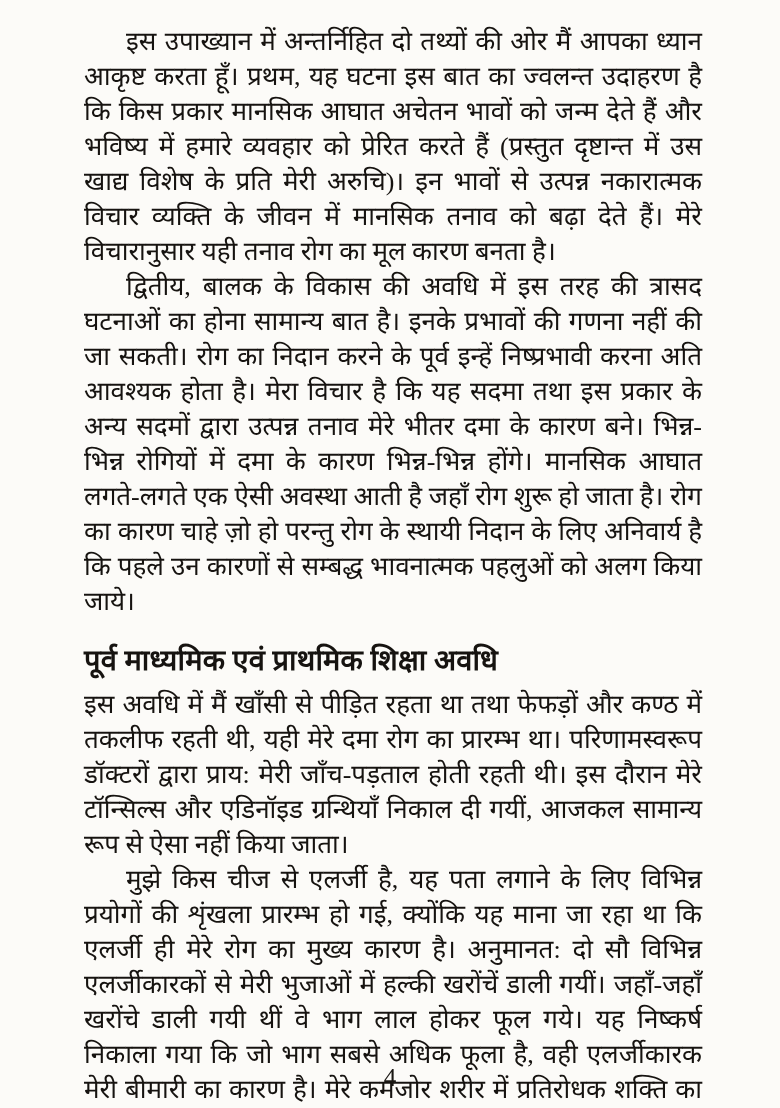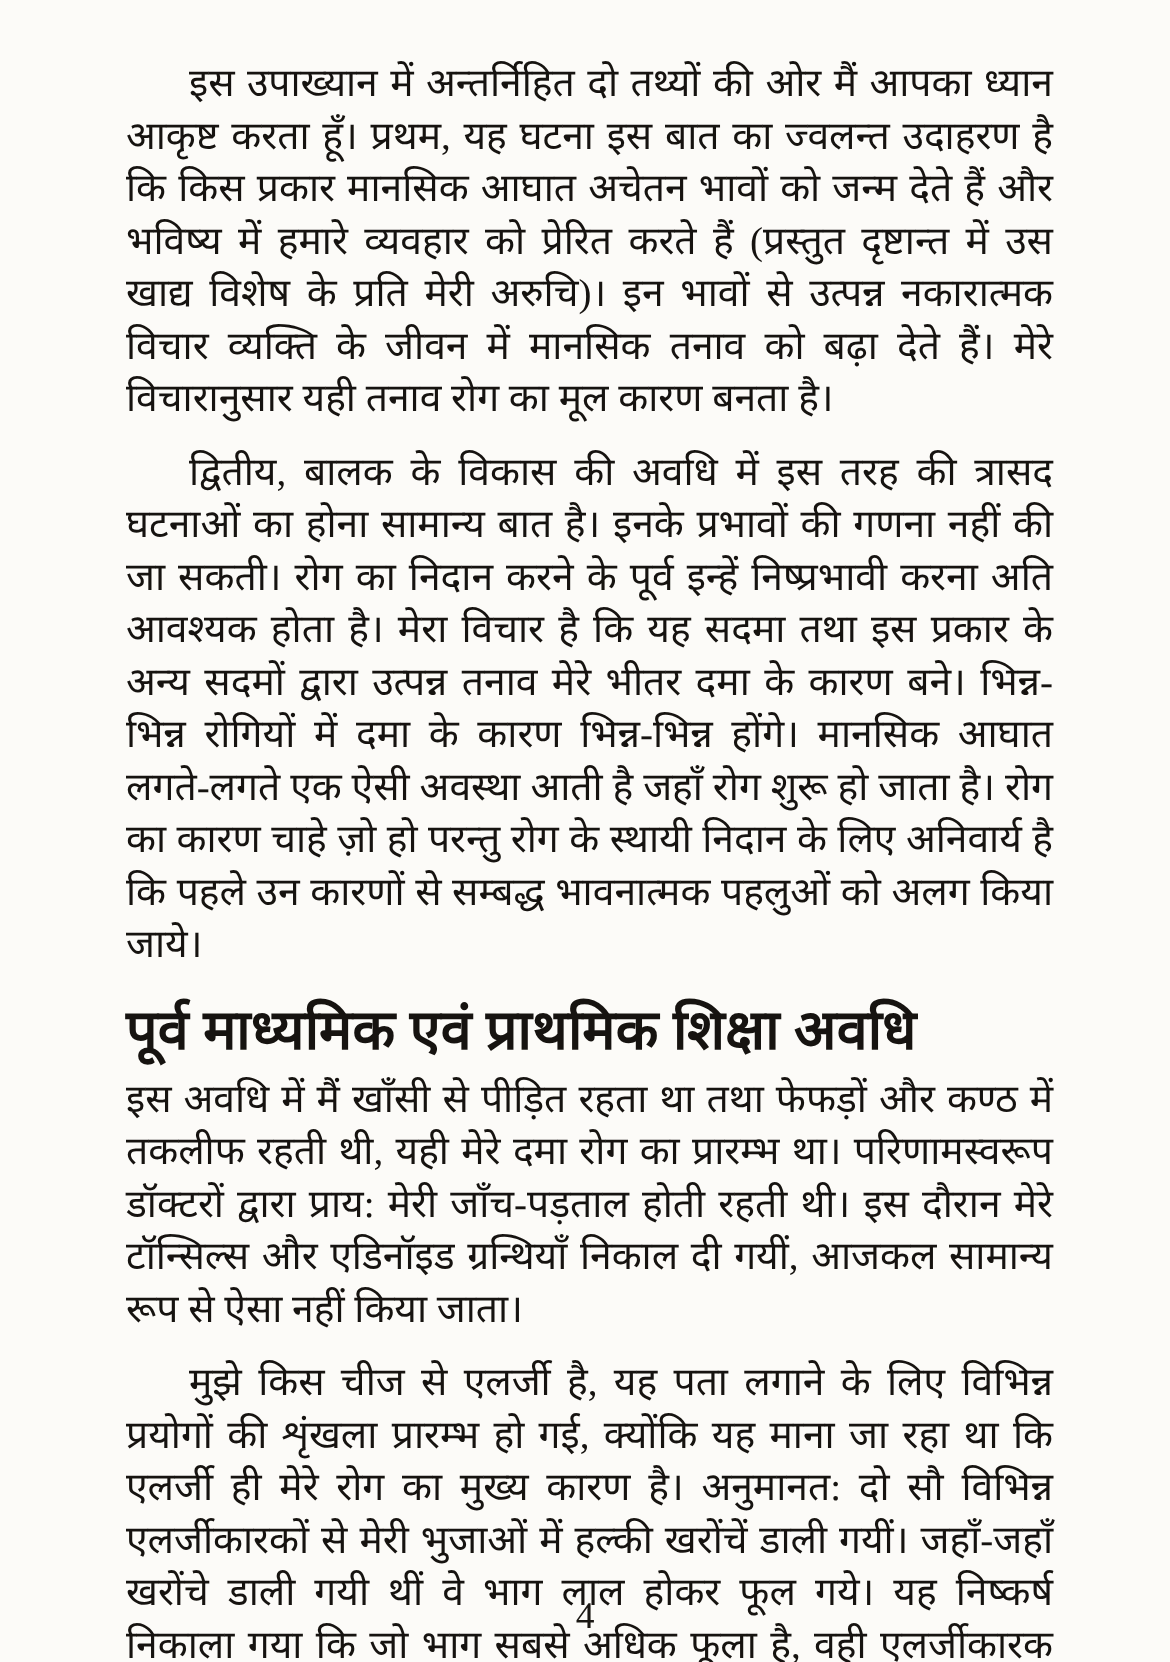--- a/index.html
+++ b/index.html
@@ -26,24 +26,23 @@
     font-size: 26px;
     line-height: 35px;
     font-weight: 500;
   }
   .para {
     margin: 0;
     padding: 0;
   }
   .para.indent {
     text-indent: 42px;
-    margin-top: 14px;
   }
   .section-heading {
-    font-size: 37px;
+    font-size: 29px;
     font-weight: bold;
     text-align: left;
     margin: 22px 0 8px 0;
     line-height: 38px;
     letter-spacing: 0.2px;
   }
   .page-footer {
     position: absolute;
     left: 0;
     right: 0;

